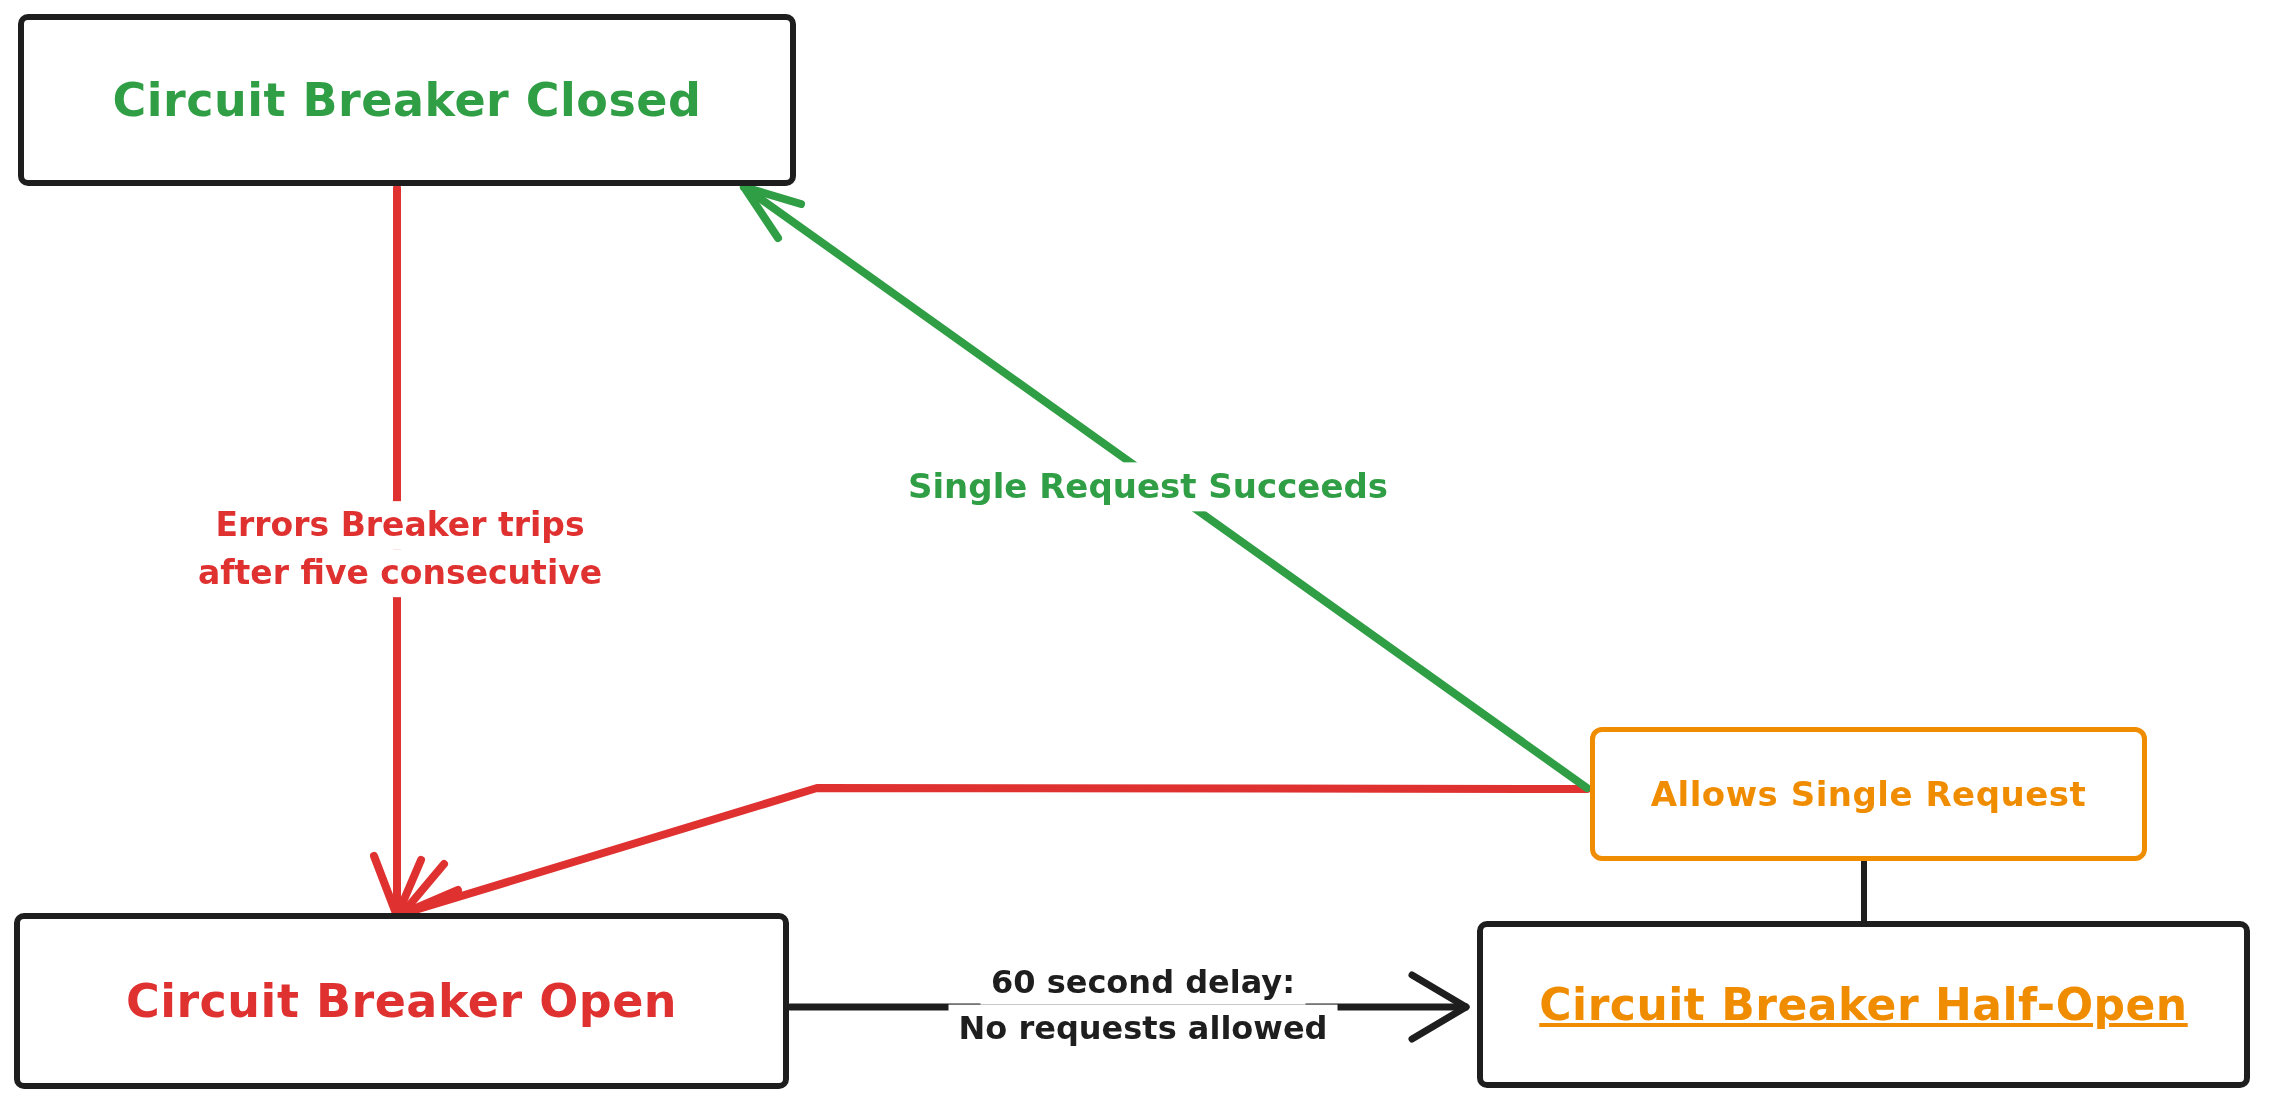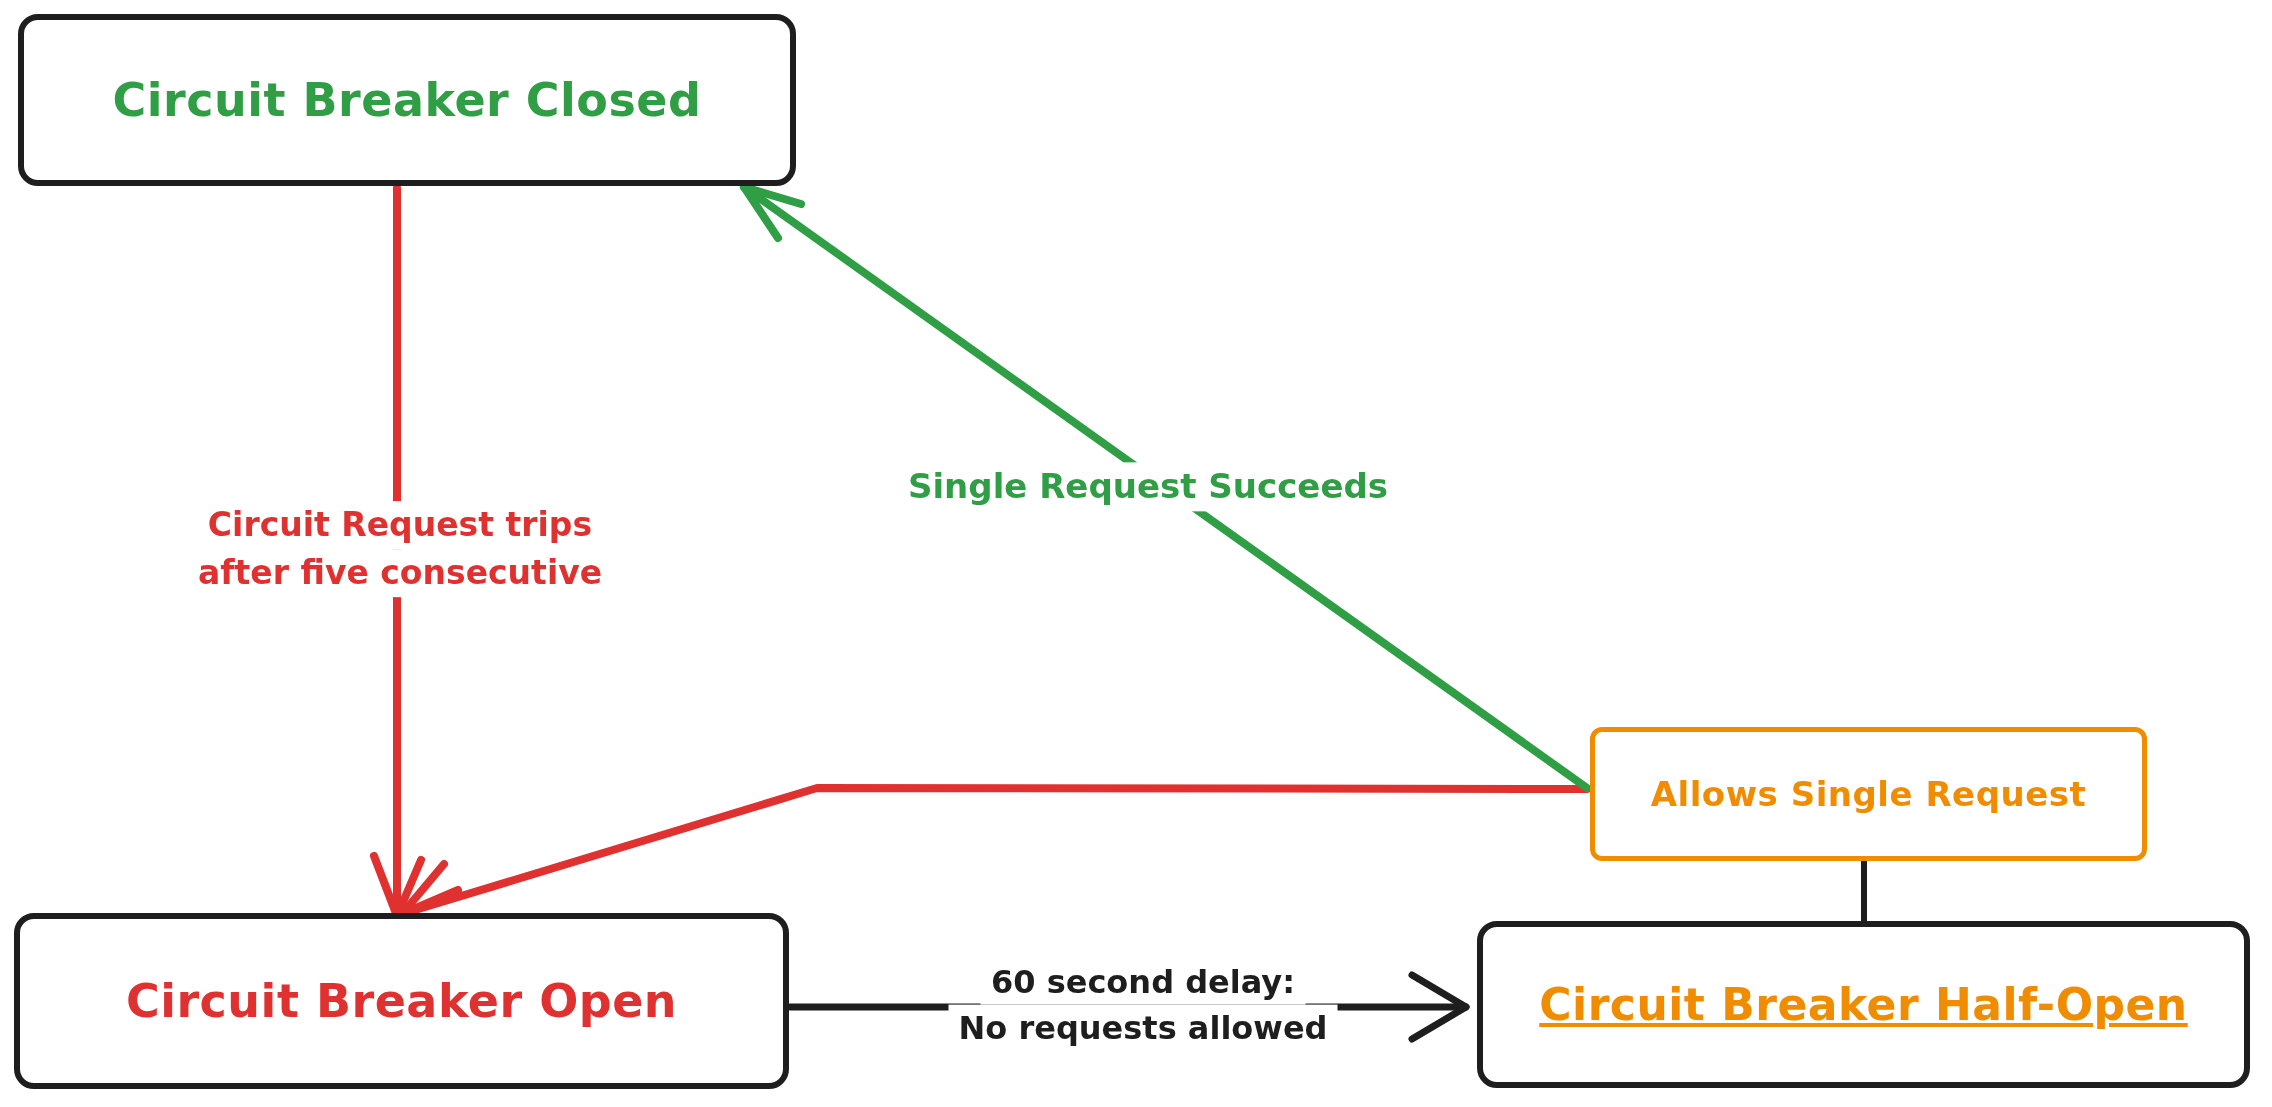--- a/index.html
+++ b/index.html
@@ -29,21 +29,21 @@
   }
   .stroke-red   { stroke: #e03131; stroke-width: 8px; }
   .stroke-green { stroke: #2f9e44; stroke-width: 8px; }
   .stroke-black { stroke: #1e1e1e; stroke-width: 7px; }
 
   .node {
     position: absolute;
     box-sizing: border-box;
     background: #ffffff;
     border: 6px solid #1e1e1e;
-    border-radius: 20px;
+    border-radius: 10px;
     display: flex;
     align-items: center;
     justify-content: center;
     text-align: center;
     font-weight: bold;
     letter-spacing: 0.5px;
   }
   .node-closed {
     left: 18px; top: 14px; width: 778px; height: 172px;
     color: #2f9e44; font-size: 46px;
@@ -142,21 +142,21 @@
 
   <div class="node node-halfopen">
     <span>Circuit Breaker Half-Open</span>
   </div>
 
   <div class="node node-allows">
     <span>Allows Single Request</span>
   </div>
 
   <div class="edge-label label-trip">
-    <span>Circuit Request trips</span>
+    <span>Errors Breaker trips</span>
     <span>after five consecutive</span>
   </div>
 
   <div class="edge-label label-succeeds">
     <span>Single Request Succeeds</span>
   </div>
 
 
   <div class="edge-label label-delay">
     <span>60 second delay:</span>

